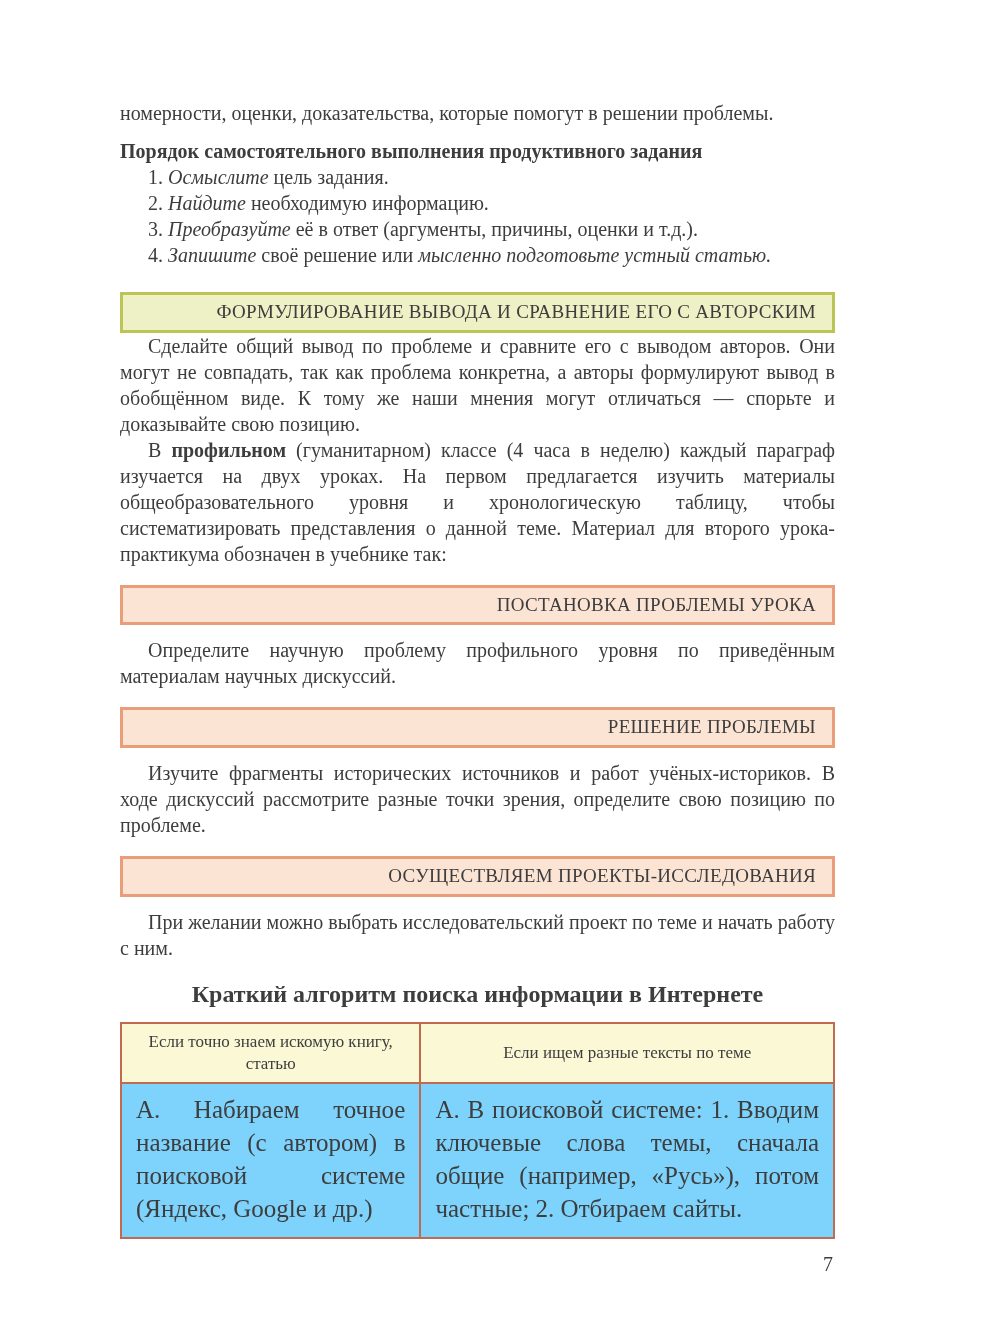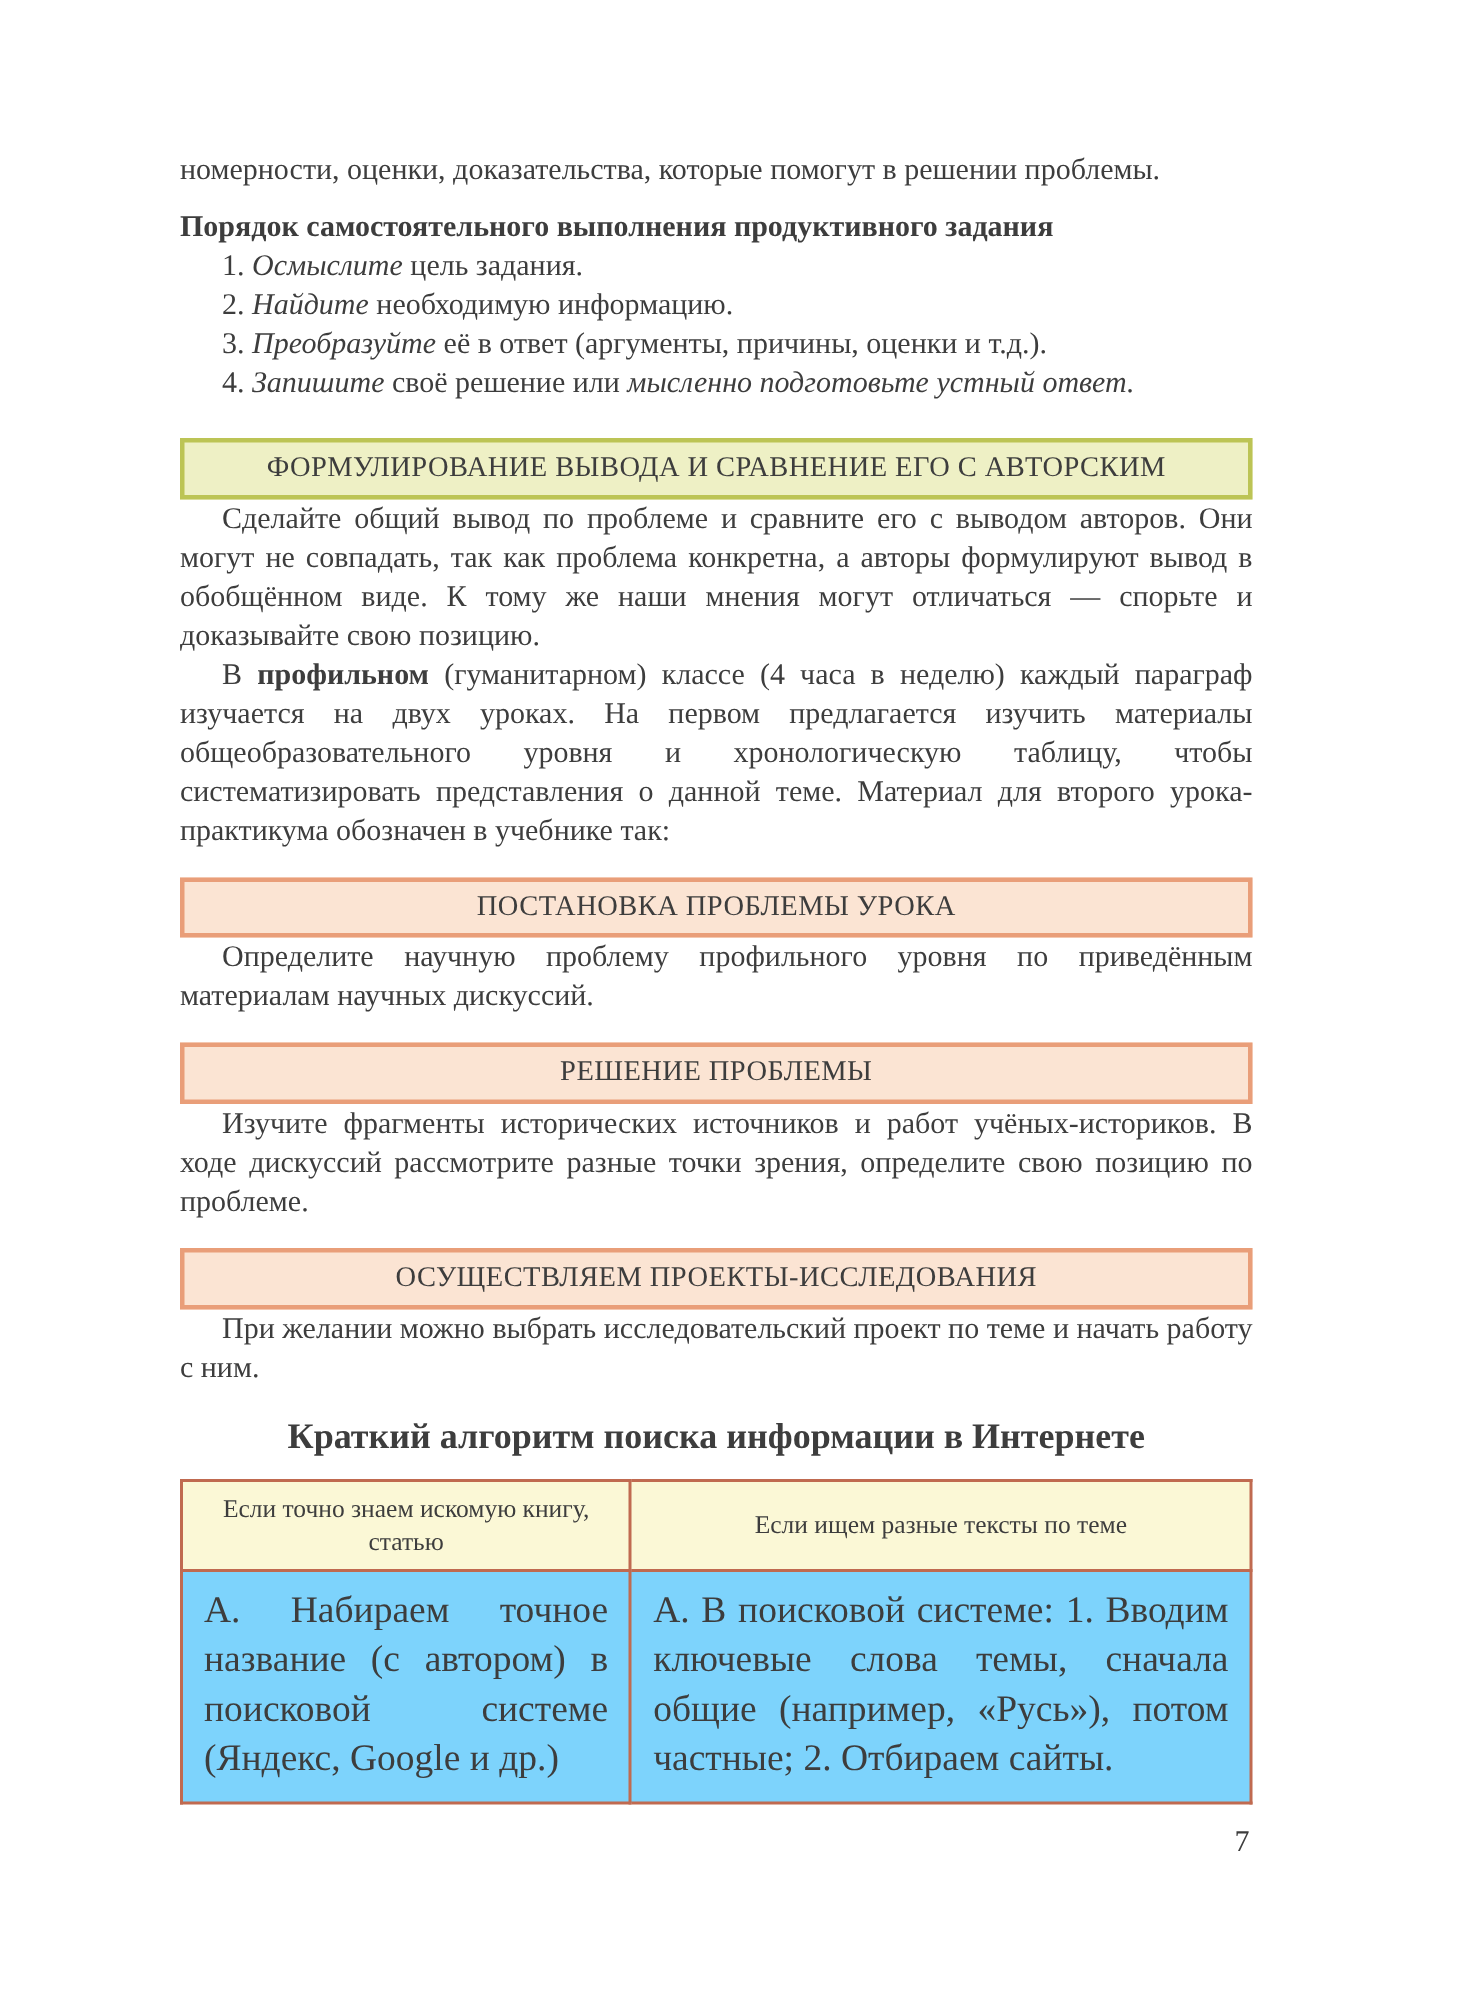--- a/index.html
+++ b/index.html
@@ -35,33 +35,34 @@
   .indent { text-indent: 28px; }
   .proc-heading {
     margin: 12px 0 0 0;
     font-size: 20px;
     line-height: 1.3;
     font-weight: bold;
   }
   .banner {
     margin-top: 24px;
     padding: 5px 16px;
-    text-align: center;
+    text-align: right;
     font-size: 19px;
     line-height: 1.3;
     letter-spacing: 0.3px;
   }
   .banner-green {
     background: var(--green-banner-bg);
     border: 3px solid var(--green-banner-border);
   }
   .banner-pink {
     background: var(--pink-banner-bg);
     border: 3px solid var(--pink-banner-border);
     margin-top: 18px;
+    margin-bottom: 12px;
   }
   .after-banner { margin-top: 13px; }
   .table-heading {
     margin: 18px 0 12px 0;
     font-size: 24px;
     font-weight: bold;
     text-align: center;
     line-height: 1.3;
   }
   table.algo {
@@ -103,21 +104,21 @@
   <p class="body-text">номерности, оценки, доказательства, которые помогут в решении проблемы.</p>
 
   <p class="proc-heading">Порядок самостоятельного выполнения продуктивного задания</p>
 
   <p class="body-text indent"><span>1. </span><i>Осмыслите</i><span> цель задания.</span></p>
 
   <p class="body-text indent"><span>2. </span><i>Найдите</i><span> необходимую информацию.</span></p>
 
   <p class="body-text indent"><span>3. </span><i>Преобразуйте</i><span> её в ответ (аргументы, причины, оценки и т.д.).</span></p>
 
-  <p class="body-text indent"><span>4. </span><i>Запишите</i><span> своё решение или </span><i>мысленно подготовьте устный ответ.</i></p>
+  <p class="body-text indent"><span>4. </span><i>Запишите</i><span> своё решение или </span><i>мысленно подготовьте устный статью.</i></p>
 
   <div class="banner banner-green"><span>ФОРМУЛИРОВАНИЕ ВЫВОДА И СРАВНЕНИЕ ЕГО С АВТОРСКИМ</span></div>
 
   <p class="body-text indent after-banner">Сделайте общий вывод по проблеме и сравните его с выводом авторов. Они могут не совпадать, так как проблема конкретна, а авторы формулируют вывод в обобщённом виде. К тому же наши мнения могут отличаться — спорьте и доказывайте свою позицию.</p>
 
   <p class="body-text indent"><span>В </span><b>профильном</b><span> (гуманитарном) классе (4 часа в неделю) каждый параграф изучается на двух уроках. На первом предлагается изучить материалы общеобразовательного уровня и хронологическую таблицу, чтобы систематизировать представления о данной теме. Материал для второго урока-практикума обозначен в учебнике так:</span></p>
 
   <div class="banner banner-pink"><span>ПОСТАНОВКА ПРОБЛЕМЫ УРОКА</span></div>
 
   <p class="body-text indent">Определите научную проблему профильного уровня по приведённым материалам научных дискуссий.</p>

